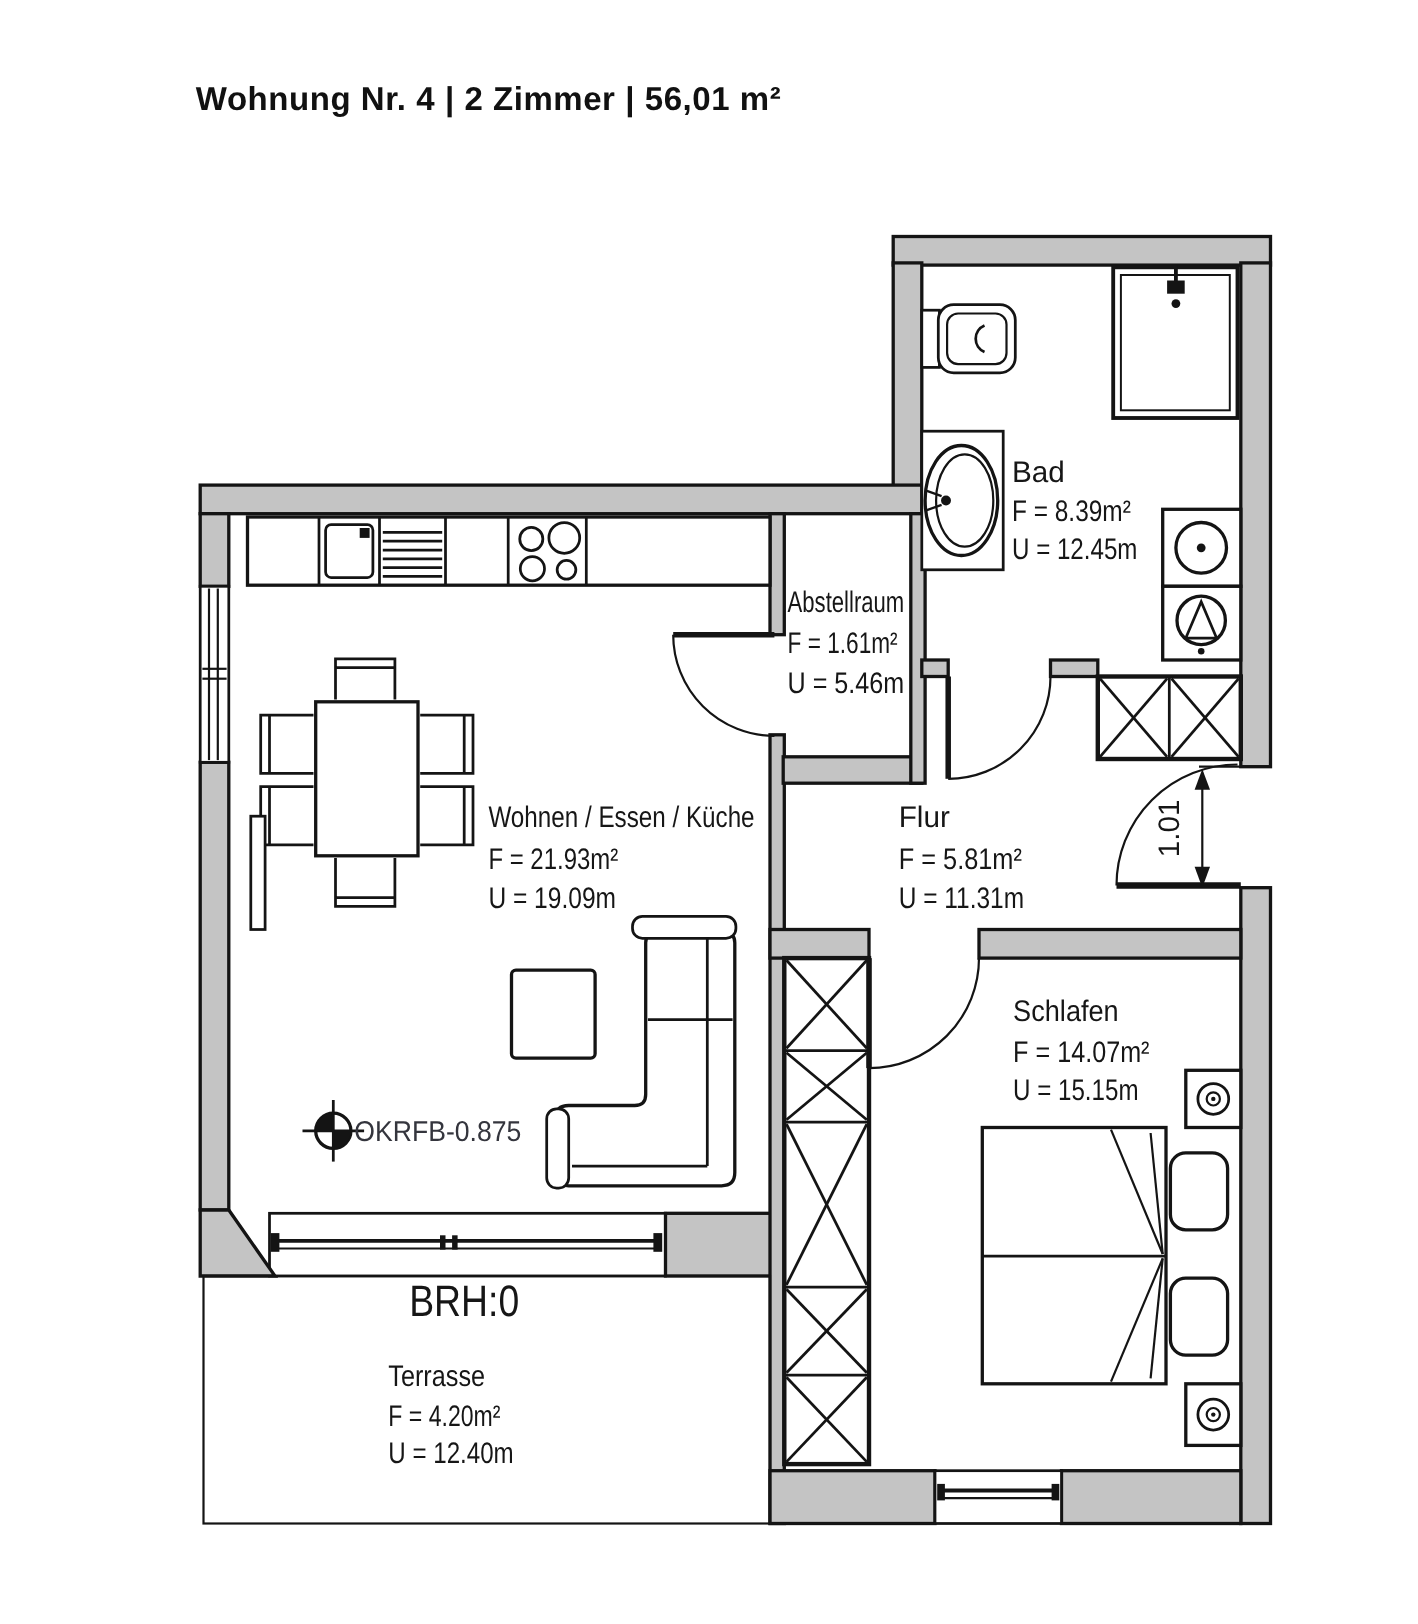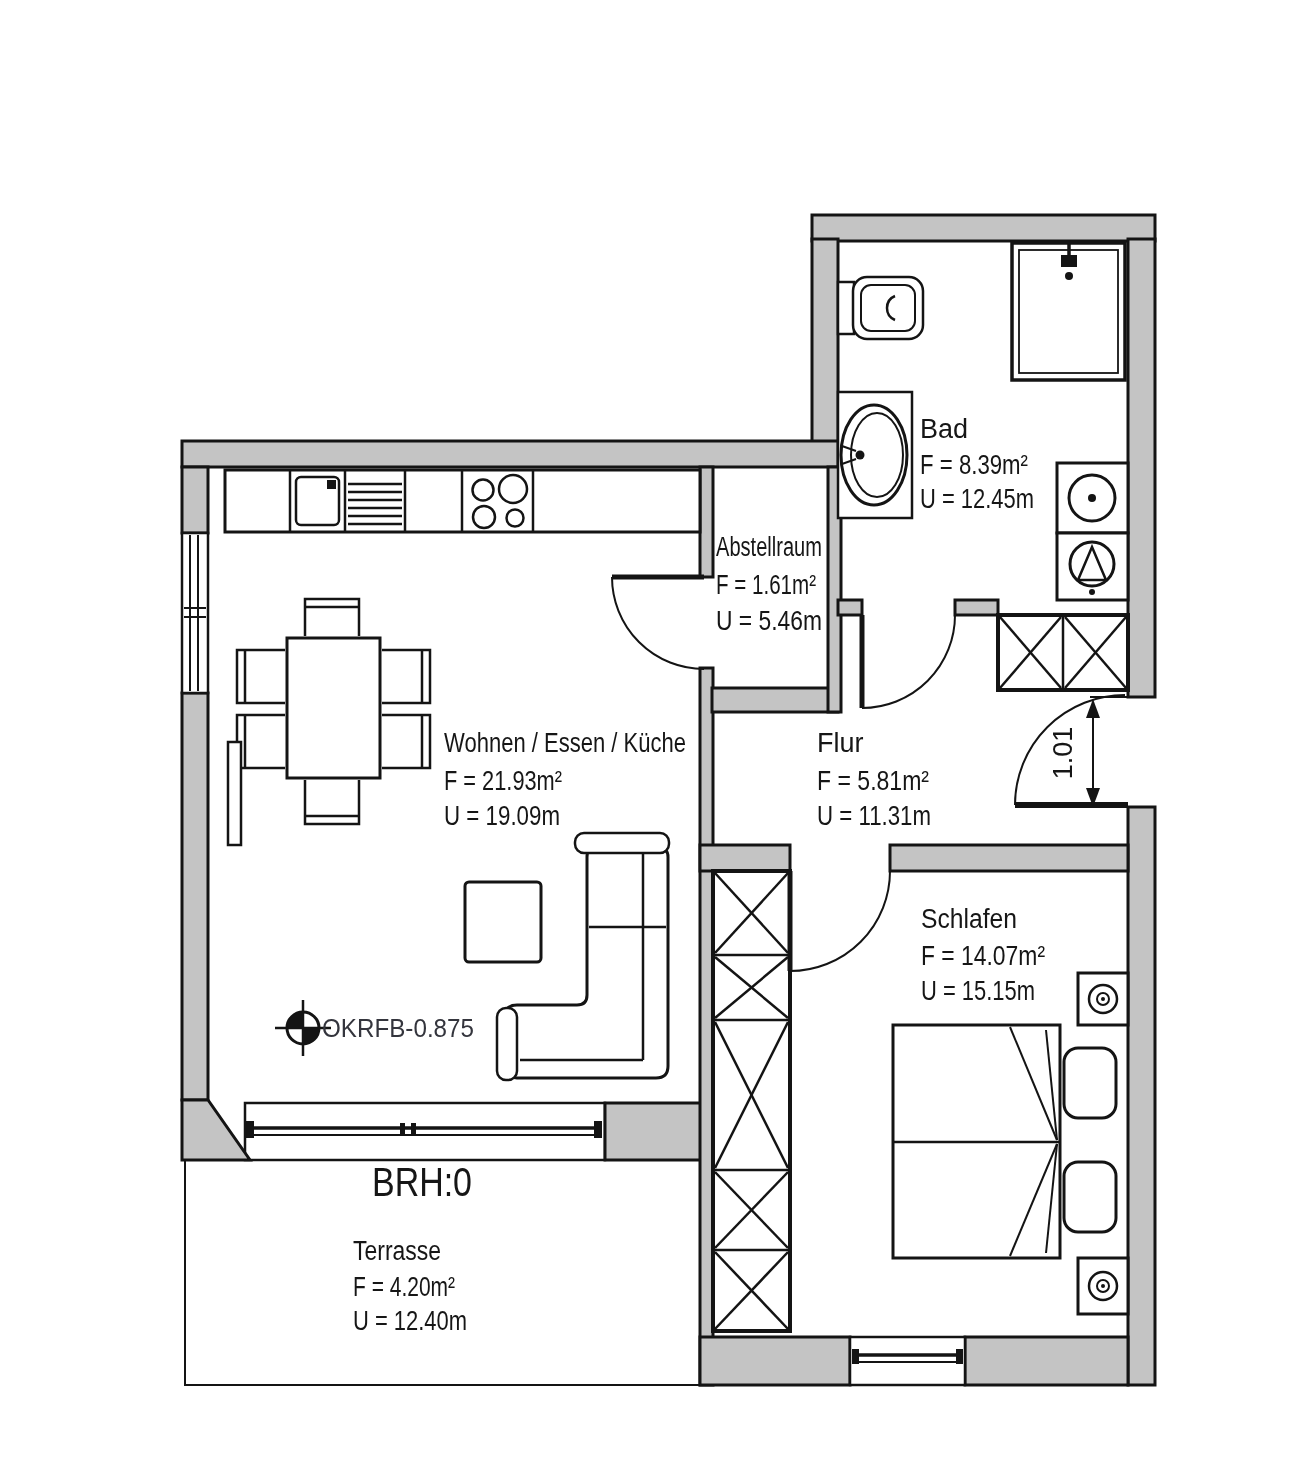--- a/index.html
+++ b/index.html
@@ -16,20 +16,21 @@
   .thick{stroke:#141414;stroke-width:5;fill:none;}
   .blk{fill:#141414;stroke:none;}
   .lbl{font-size:27px;fill:#161616;}
   .lblBig{font-size:40px;fill:#161616;}
   .lblNote{font-size:26px;fill:#34353d;}
 </style>
 </head>
 <body>
 
 <div class="canvas">
+  <div class="title">Wohnung Nr. 4 | 2 Zimmer | 56,01 m²</div>
 
   <svg width="1289" height="1476" viewBox="0 0 1289 1476">
 
     <g>
       <rect class="wall" x="812" y="215" width="343" height="26"></rect>
       <rect class="wall" x="1128" y="239" width="27" height="458"></rect>
       <rect class="wall" x="1128" y="807" width="27" height="578"></rect>
       <rect class="wall" x="812" y="239" width="26" height="204"></rect>
       <rect class="wall" x="182" y="441" width="656" height="26"></rect>
       <rect class="wall" x="182" y="467" width="26" height="66"></rect>

